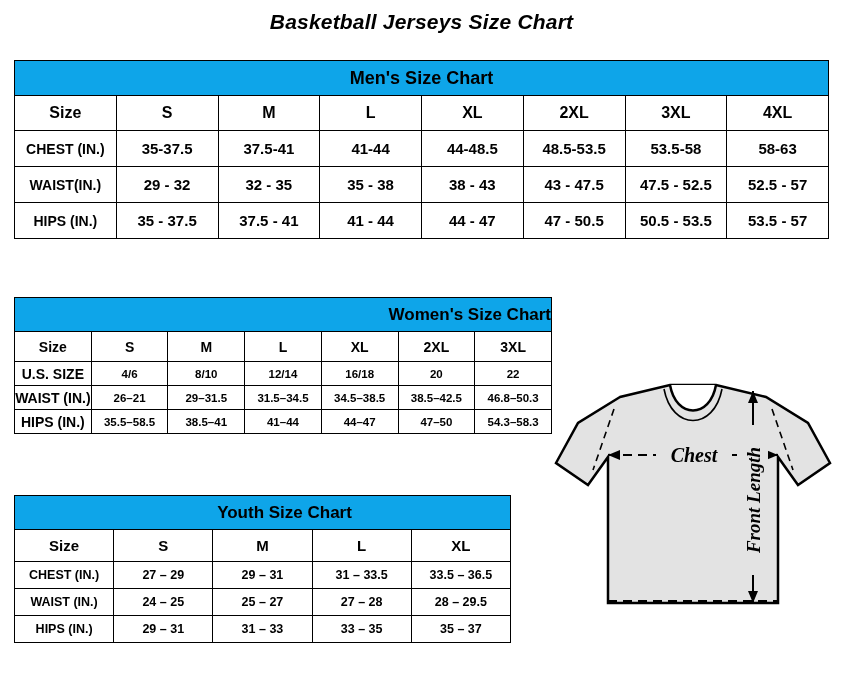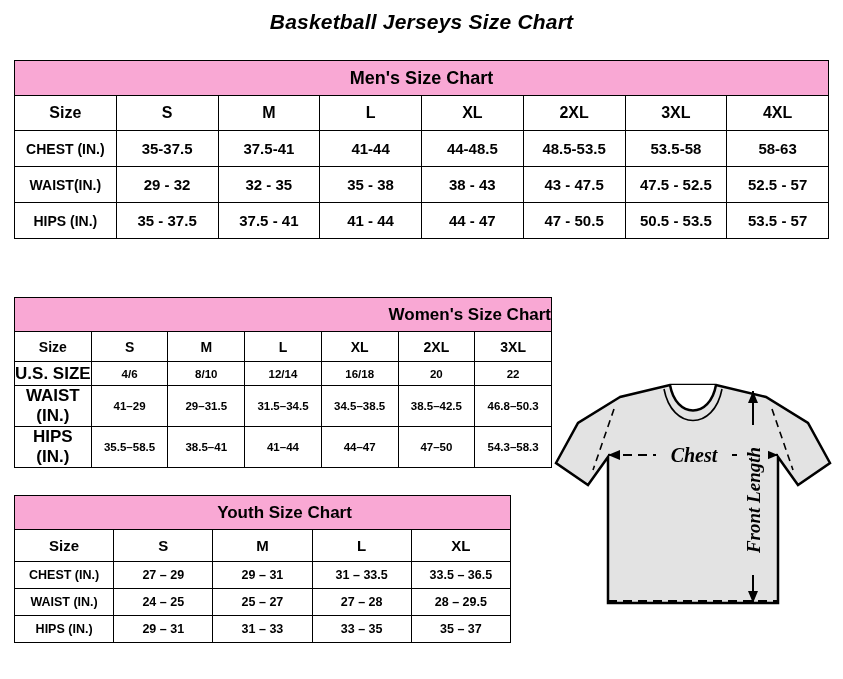--- a/index.html
+++ b/index.html
@@ -32,37 +32,37 @@
     background: #ffffff;
   }
   table.size-table td, table.size-table th {
     border: 1px solid #000000;
     text-align: center;
     vertical-align: middle;
     font-weight: bold;
     padding: 0;
   }
   .band {
-    background: #f9a8d4;
+    background: #0ea5e9;
     font-weight: bold;
   }
   
   #men-chart { left: 14px; top: 60px; }
   #men-chart table { width: 815px; }
   #men-chart .band { font-size: 18px; height: 34px; }
   #men-chart .hdr { font-size: 16px; height: 34px; background:#ffffff;}
   #men-chart td { font-size: 15px; height: 35px; }
   #men-chart .rowlabel { font-size: 14px; }
   
   #women-chart { left: 14px; top: 297px; }
   #women-chart table { width: 538px; }
   #women-chart .band { font-size: 17px; height: 33px; text-align: right; }
   #women-chart .hdr { font-size: 14px; height: 29px; background:#ffffff;}
   #women-chart td { font-size: 11.5px; height: 23px; }
-  #women-chart .rowlabel { font-size: 17px; margin-left: 27px; }
+  #women-chart .rowlabel { font-size: 14px; margin-left: 27px; }
   
   #youth-chart { left: 14px; top: 495px; }
   #youth-chart table { width: 497px; }
   #youth-chart .band { font-size: 17px; height: 33px; padding-left: 44px; }
   #youth-chart .hdr { font-size: 15px; height: 31px; background:#ffffff;}
   #youth-chart td { font-size: 12.5px; height: 26px; }
   #youth-chart .rowlabel { font-size: 12.5px; }
   
   #shirt-diagram {
     position: absolute;
@@ -152,21 +152,21 @@
           <td class="rowlabel">U.S. SIZE</td>
           <td>4/6</td>
           <td>8/10</td>
           <td>12/14</td>
           <td>16/18</td>
           <td>20</td>
           <td>22</td>
         </tr>
         <tr>
           <td class="rowlabel">WAIST  (IN.)</td>
-          <td>41–29</td>
+          <td>26–21</td>
           <td>29–31.5</td>
           <td>31.5–34.5</td>
           <td>34.5–38.5</td>
           <td>38.5–42.5</td>
           <td>46.8–50.3</td>
         </tr>
         <tr>
           <td class="rowlabel">HIPS  (IN.)</td>
           <td>35.5–58.5</td>
           <td>38.5–41</td>

